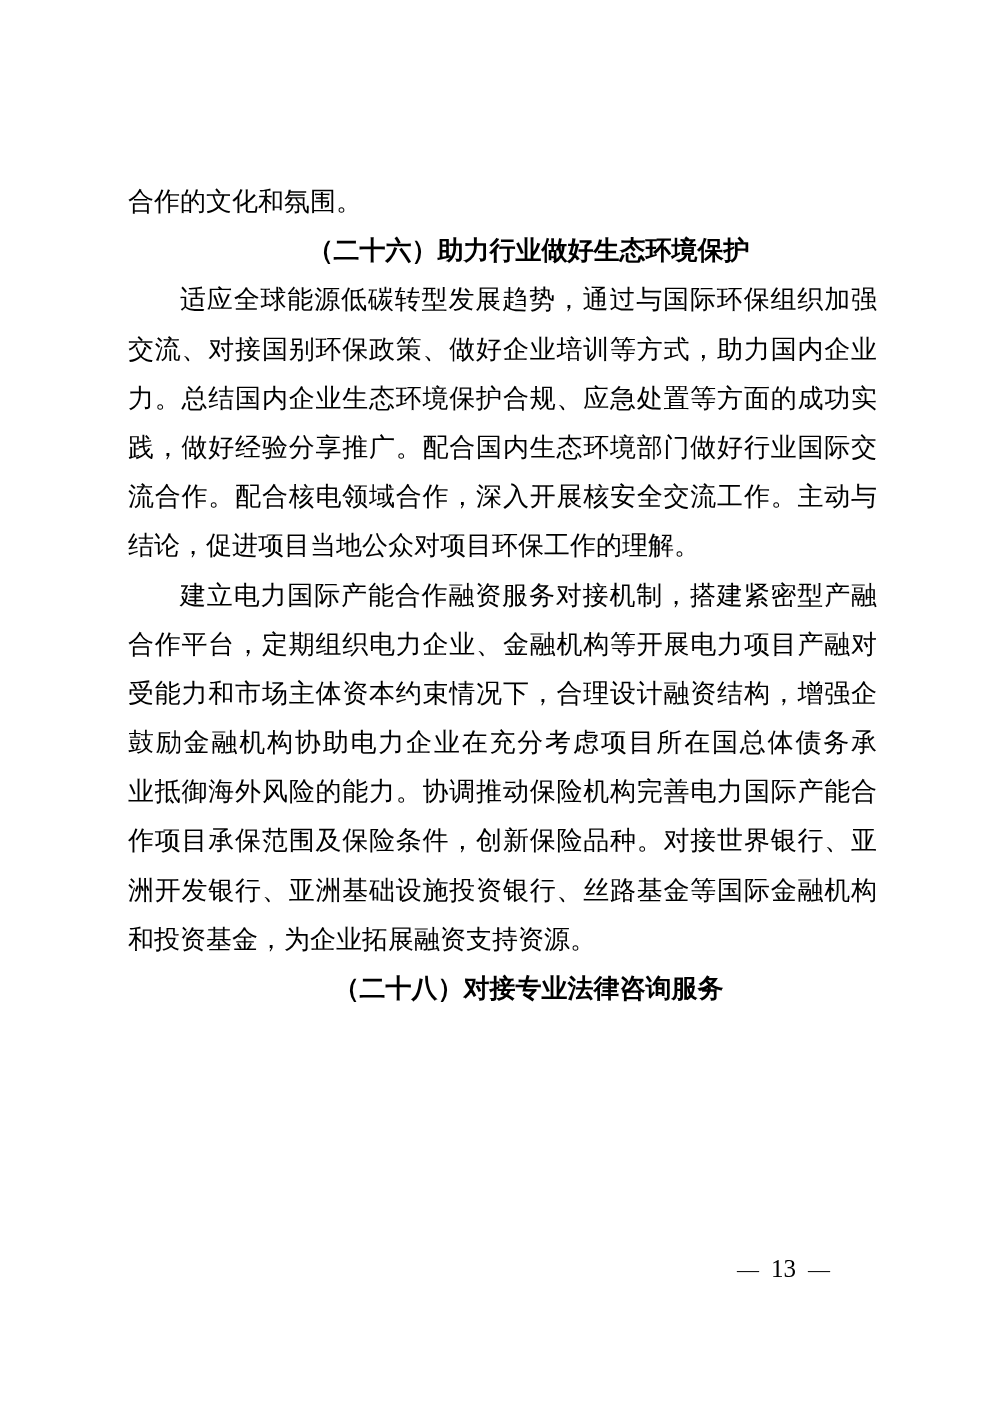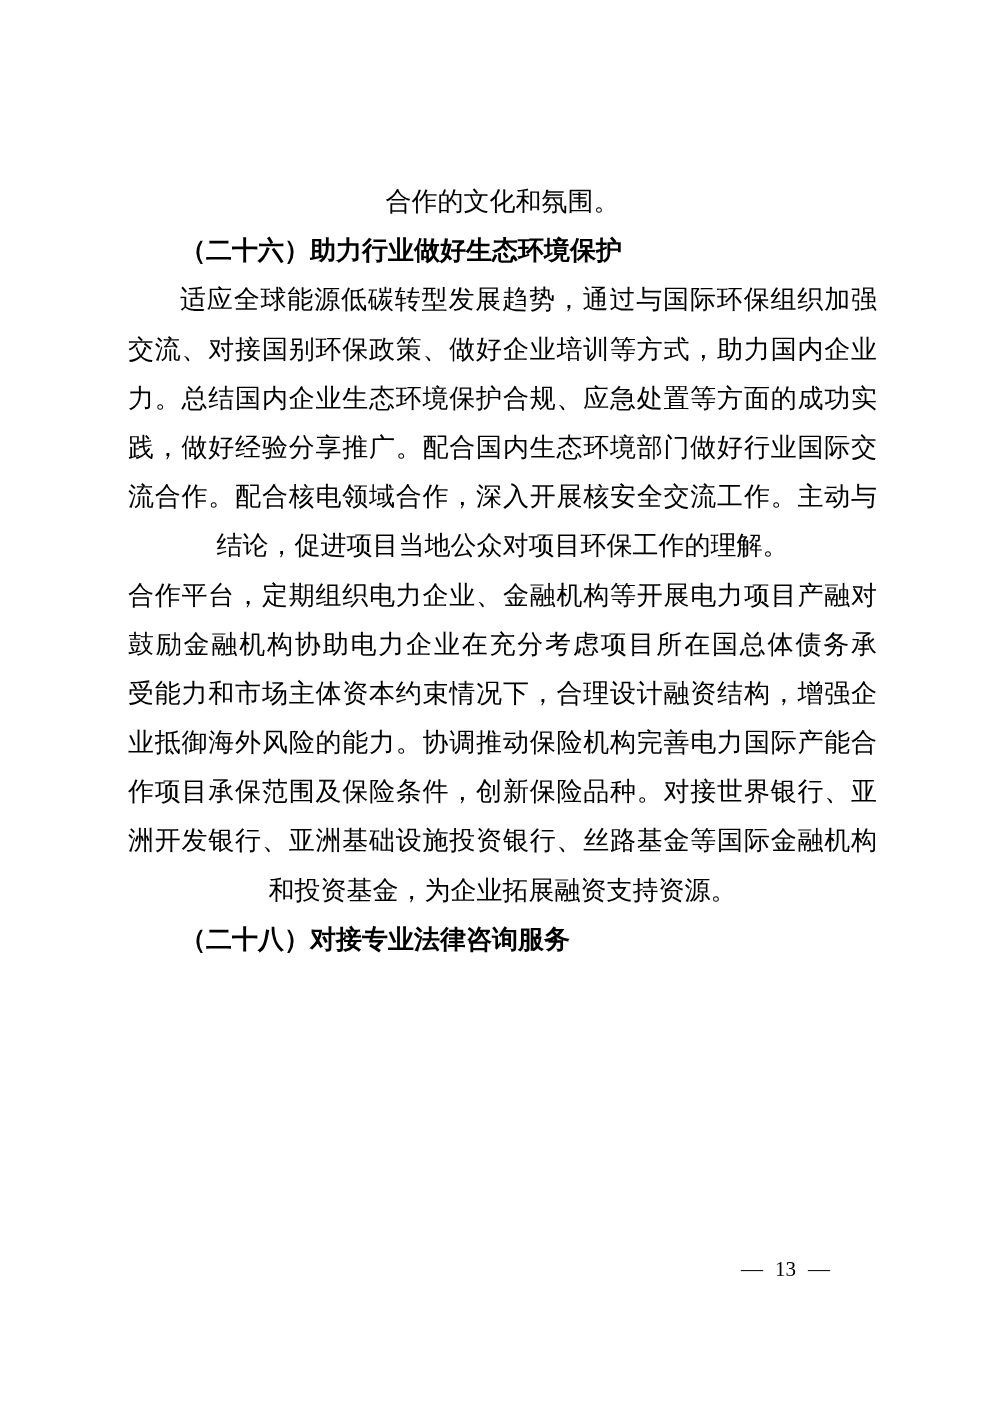--- a/index.html
+++ b/index.html
@@ -39,66 +39,67 @@
   
   .line.start {
     white-space: normal;
     text-align: justify;
     text-align-last: justify;
     text-indent: 2em;
     font-family: Liberation Serif, serif;
   }
   
   .line.plain {
-    text-align: center;
+    text-align: left;
   }
   
   .line.heading {
-    text-align: left;
+    text-align: center;
     text-indent: 2em;
     font-weight: 700;
   }
   .page-number {
     position: absolute;
     top: 1254px;
     right: 150px;
     font-size: 22px;
     line-height: 30px;
     color: #000000;
     letter-spacing: 0;
     white-space: nowrap;
   }
   .page-number .dash {
     display: inline-block;
     margin: 0 12px;
     font-size: 22px;
   }
   .page-number .num {
     display: inline-block;
-    font-size: 21px;
+    font-size: 25px;
   }
 </style>
 </head>
 <body>
 
 <div class="page">
 
   <div class="text-block">
 
   <div class="line plain">合作的文化和氛围。</div>
       <div class="line heading">（二十六）助力行业做好生态环境保护</div>
       <div class="line start">适应全球能源低碳转型发展趋势，通过与国际环保组织加强</div>
       <div class="line fill">交流、对接国别环保政策、做好企业培训等方式，助力国内企业</div>
       <div class="line fill">力。总结国内企业生态环境保护合规、应急处置等方面的成功实</div>
       <div class="line fill">践，做好经验分享推广。配合国内生态环境部门做好行业国际交</div>
       <div class="line fill">流合作。配合核电领域合作，深入开展核安全交流工作。主动与</div>
       <div class="line plain">结论，促进项目当地公众对项目环保工作的理解。</div>
+      <div class="line start">建立电力国际产能合作融资服务对接机制，搭建紧密型产融</div>
       <div class="line fill">合作平台，定期组织电力企业、金融机构等开展电力项目产融对</div>
+      <div class="line fill">受能力和市场主体资本约束情况下，合理设计融资结构，增强企</div>
       <div class="line fill">鼓励金融机构协助电力企业在充分考虑项目所在国总体债务承</div>
-      <div class="line fill">受能力和市场主体资本约束情况下，合理设计融资结构，增强企</div>
       <div class="line fill">业抵御海外风险的能力。协调推动保险机构完善电力国际产能合</div>
       <div class="line fill">作项目承保范围及保险条件，创新保险品种。对接世界银行、亚</div>
       <div class="line fill">洲开发银行、亚洲基础设施投资银行、丝路基金等国际金融机构</div>
       <div class="line plain">和投资基金，为企业拓展融资支持资源。</div>
       <div class="line heading">（二十八）对接专业法律咨询服务</div>
     </div>
 
   <div class="page-number">
     <span class="dash">—</span><span class="num">13</span><span class="dash">—</span>
   </div>

